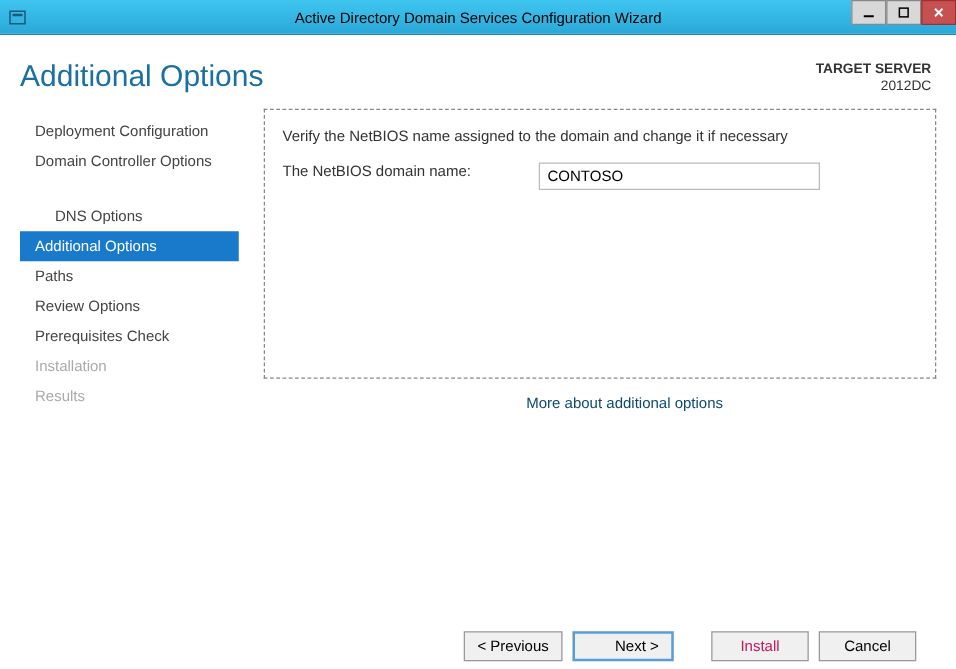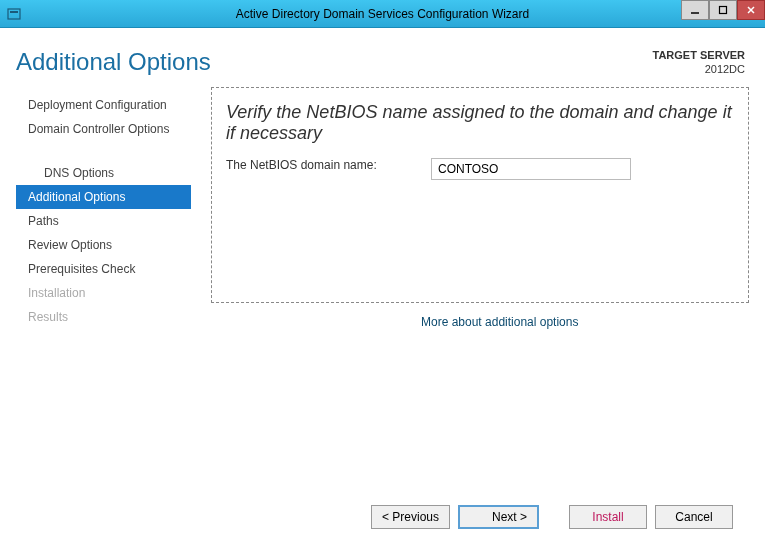--- a/index.html
+++ b/index.html
@@ -99,35 +99,34 @@
     .sidebar-item.disabled { color: #aaa; }
     .content {
       flex: 1;
       border: 1px dashed #888;
       padding: 14px 14px;
       height: 352px;
       position: relative;
     }
     .instruction {
       color: #333;
-      font-size: 18px;
+      font-size: 12px;
       margin-bottom: 14px;
-      font-style: italic;
     }
     .field-row {
       display: flex;
       gap: 10px;
     }
     .field-label {
       width: 195px;
       color: #333;
       font-size: 12px;
     }
     .field-input {
-      width: 200px;
+      width: 225px;
       height: 22px;
       padding: 2px 6px;
       border: 1px solid #bbb;
       font-size: 12px;
       font-family: inherit;
     }
     .more-link {
       margin: 12px 0 0 210px;
       color: #0c4a6e;
       font-size: 12px;

